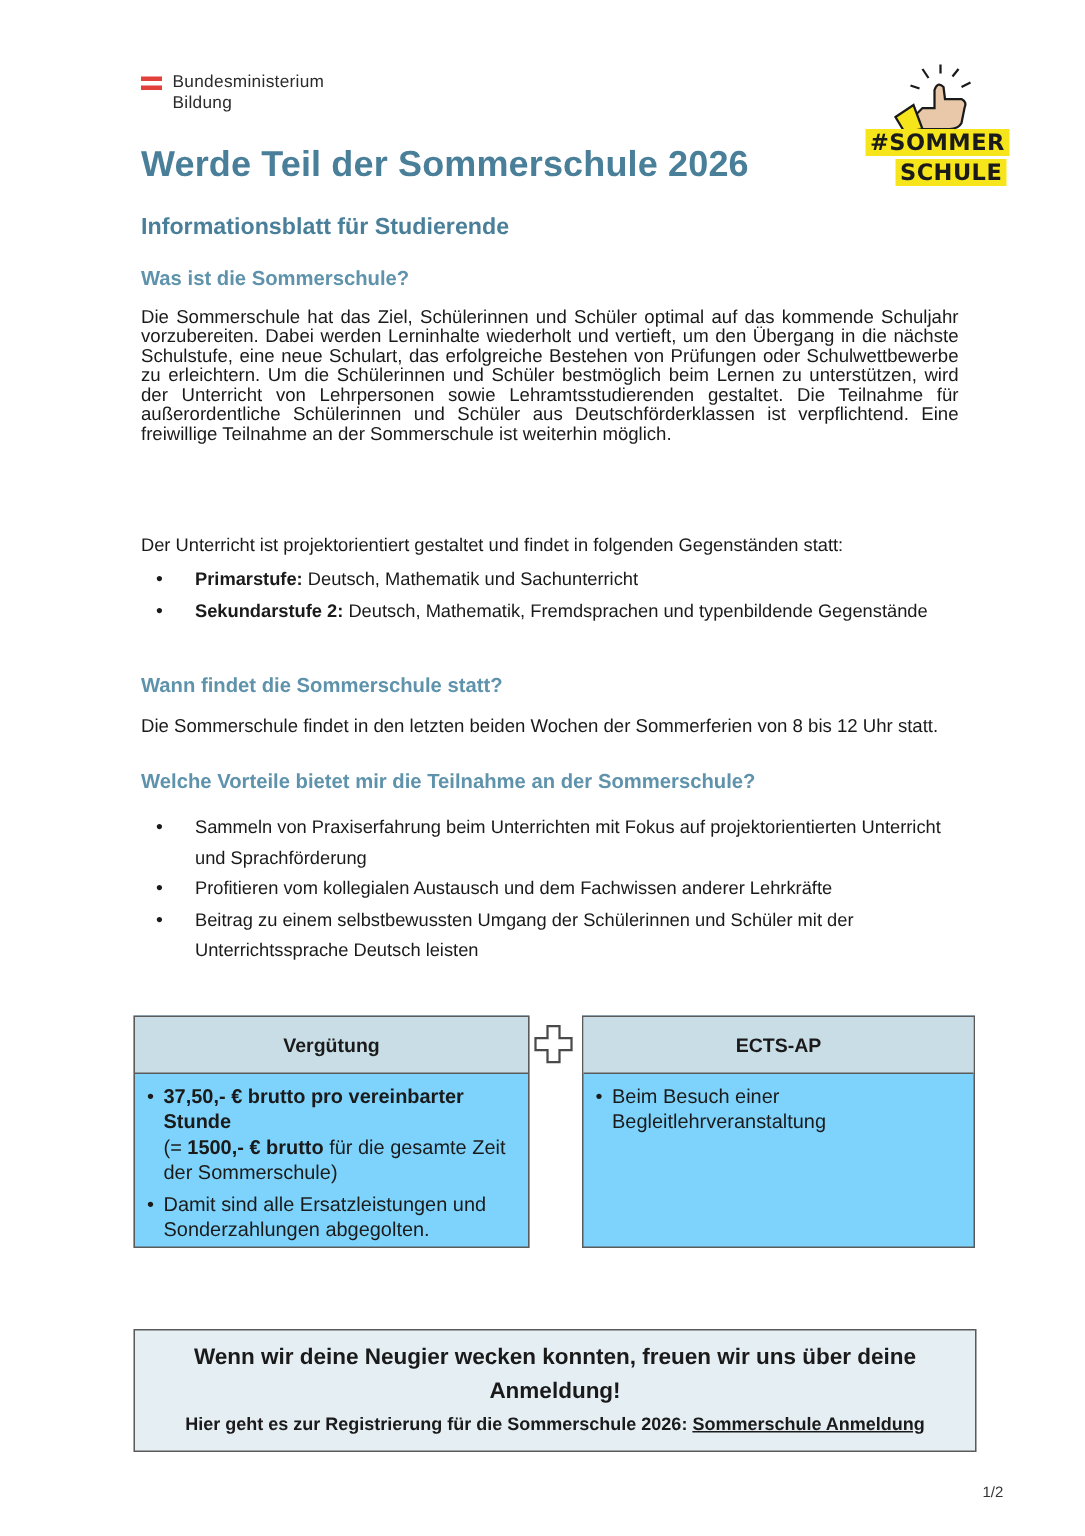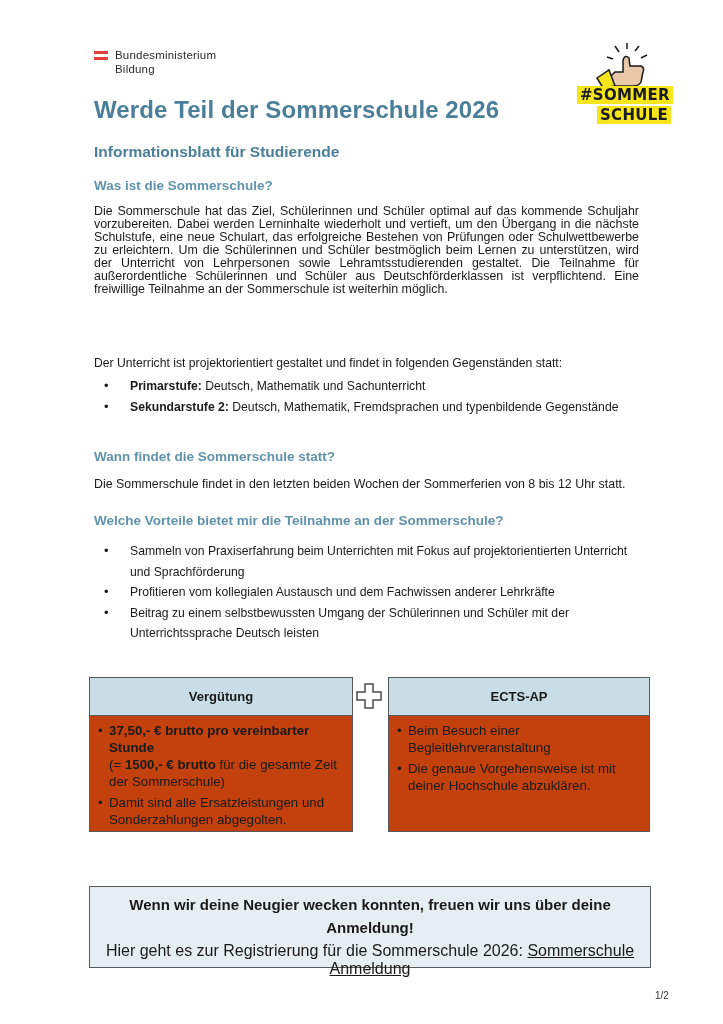--- a/index.html
+++ b/index.html
@@ -32,36 +32,36 @@
   .lead { left: 94px; top: 356px; font-size: 12.2px; font-weight: normal; }
   ul.bul { margin: 0; padding: 0; list-style: none; }
   ul.bul li { position: relative; padding-left: 36px; font-size: 12.2px; line-height: 20.5px; }
   ul.bul li::before { content: "•"; position: absolute; left: 10px; top: 0; font-size: 13px; }
   .subjects { left: 94px; top: 376px; width: 560px; }
   .benefits { left: 94px; top: 541px; width: 545px; }
 
   .when-text { left: 94px; top: 477px; font-size: 12.4px; }
 
   
-  .box { border: 1.5px solid #5a5a5a; background: #c2410c; }
+  .box { border: 1.5px solid #5a5a5a; background: #7dd3fc; }
   .box-head { background: #c8dde6; border-bottom: 1.5px solid #5a5a5a; height: 37px;
               display: flex; align-items: center; justify-content: center;
               font-weight: bold; font-size: 13px; }
   .box-body { padding: 6px 8px; }
   .box-body ul { list-style: none; margin: 0; padding: 0; }
   .box-body li { position: relative; padding-left: 11px; font-size: 13.3px; line-height: 17px; margin-bottom: 4px; }
   .box-body li::before { content: "•"; position: absolute; left: 0; top: 0; }
   .box-left { left: 89px; top: 677px; width: 262px; height: 153px; }
   .box-right { left: 388px; top: 677px; width: 260px; height: 153px; }
   .plus { left: 355px; top: 682px; width: 28px; height: 28px; }
 
   .cta { left: 89px; top: 886px; width: 560px; height: 80px; background: #e5eef3;
          border: 1.5px solid #5a5a5a; text-align: center; }
   .cta-main { font-size: 15px; font-weight: bold; line-height: 23px; margin-top: 6px; }
-  .cta-sub { font-size: 16px; font-weight: normal; margin-top: 3px; }
+  .cta-sub { font-size: 12px; font-weight: bold; margin-top: 3px; }
   .cta-link { text-decoration: underline; color: #1a1a1a; cursor: pointer; }
 
   .pagenum { left: 623px; top: 990px; font-size: 10px; color: #333; margin-left: 32px; }
 </style>
 </head>
 <body>
 
 <div class="abs ministry">
   <div class="flag">
       <span></span>
@@ -125,21 +125,20 @@
 
 <svg class="abs plus" viewBox="0 0 28 28">
   <path d="M10 2 H18 V10 H26 V18 H18 V26 H10 V18 H2 V10 H10 Z" fill="#fff" stroke="#4a4a4a" stroke-width="1.5"></path>
 </svg>
 
 <div class="abs box box-right">
   <div class="box-head">ECTS-AP</div>
   <div class="box-body">
     <ul>
       <li>Beim Besuch einer Begleitlehrveranstaltung</li>
-      <li>Die genaue Vorgehensweise ist mit deiner Hochschule abzuklären.</li>
     </ul>
   </div>
 </div>
 
 <div class="abs cta">
   <div class="cta-main" style="padding:0 30px;">Wenn wir deine Neugier wecken konnten, freuen wir uns über deine Anmeldung!</div>
   <div class="cta-sub">
     <span>Hier geht es zur Registrierung für die Sommerschule 2026: </span><a class="cta-link">Sommerschule Anmeldung</a>
   </div>
 </div>

